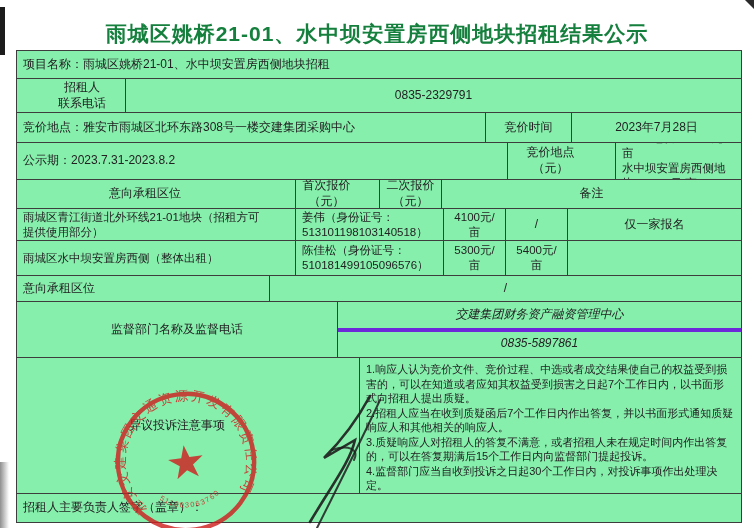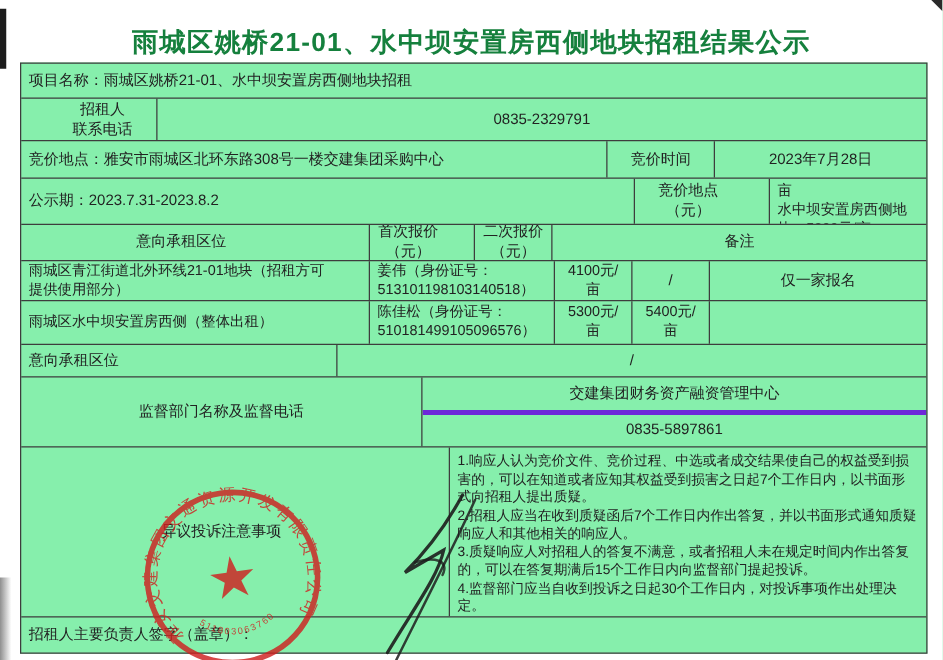--- a/index.html
+++ b/index.html
@@ -49,21 +49,21 @@
   .w-val   { width: 172px; }
   .w-loc   { width: 256px; }
   .w-cand  { width: 148px; }
   .w-bid   { width: 62px; }
   .w-rem   { width: 198px; }
   .w-oth-l { width: 252px; }
   .w-oth-v { width: 474px; }
   .w-sup-l { width: 320px; }
   .w-sup-v { width: 406px; }
   .sup-stack { flex-direction: column; padding: 0; align-items: stretch; }
-  .sup-sub { flex: 1; display: flex; align-items: center; justify-content: center; }
+  .sup-sub { flex: 1; display: flex; align-items: center; justify-content: center; font-style: italic; }
   .sup-sub + .sup-sub { border-top: 4px solid #6d28d9; }
   .objection-text {
     font-size: 11px; line-height: 1.32; align-items: flex-start;
     padding-top: 4px; text-align: left;
   }
   .cand-cell { font-size: 11.5px; }
   .small2 { font-size: 11.5px; }
   
   .stamp {
     position: absolute; left: 112px; top: 388px; width: 148px; height: 148px;

